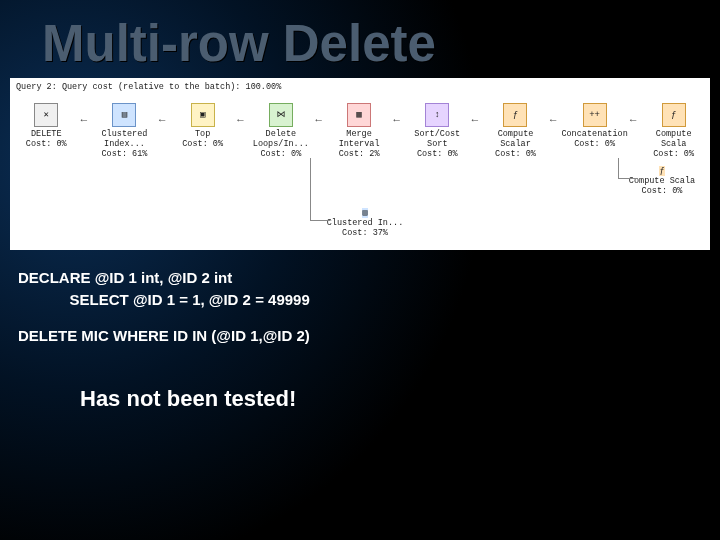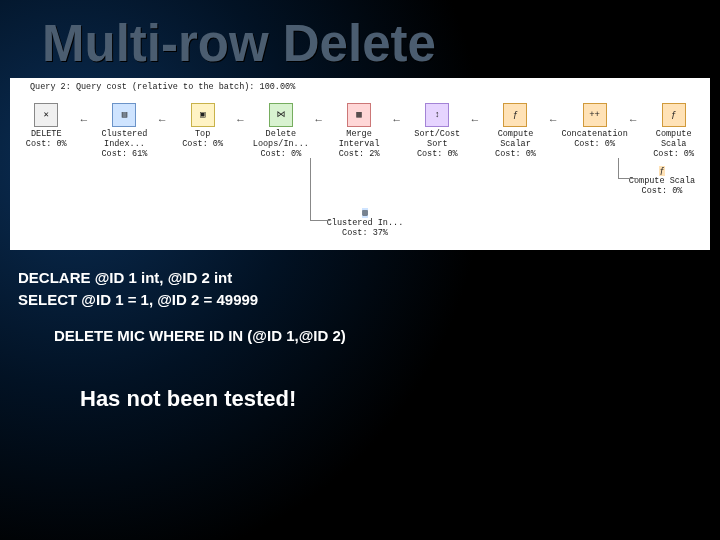--- a/index.html
+++ b/index.html
@@ -33,21 +33,21 @@
     left: 10px;
     width: 700px;
     height: 172px;
     background: #fff;
     color: #000;
     font-family: "Courier New", monospace;
     font-size: 8.5px;
     overflow: hidden;
   }
   .plan-header {
-    padding: 4px 6px 0 20px;
+    padding: 4px 6px 0 6px;
     line-height: 11px;
     color: #222;
   }
   .plan-row {
     position: relative;
     display: flex;
     align-items: flex-start;
     padding: 10px 4px 0 4px;
     gap: 2px;
   }
@@ -121,24 +121,24 @@
     position: absolute;
     left: 18px;
     top: 268px;
     font-size: 15px;
     font-weight: bold;
     color: #fff;
     line-height: 20px;
   }
   .sql-block .line2 {
     margin-top: 2px;
+    text-align: right;
   }
   .sql-block .line3 {
     margin-top: 16px;
-    margin-left: 36px;
   }
   .warning {
     position: absolute;
     left: 80px;
     top: 386px;
     font-size: 22px;
     font-weight: bold;
     color: #fff;
   }
 </style>

